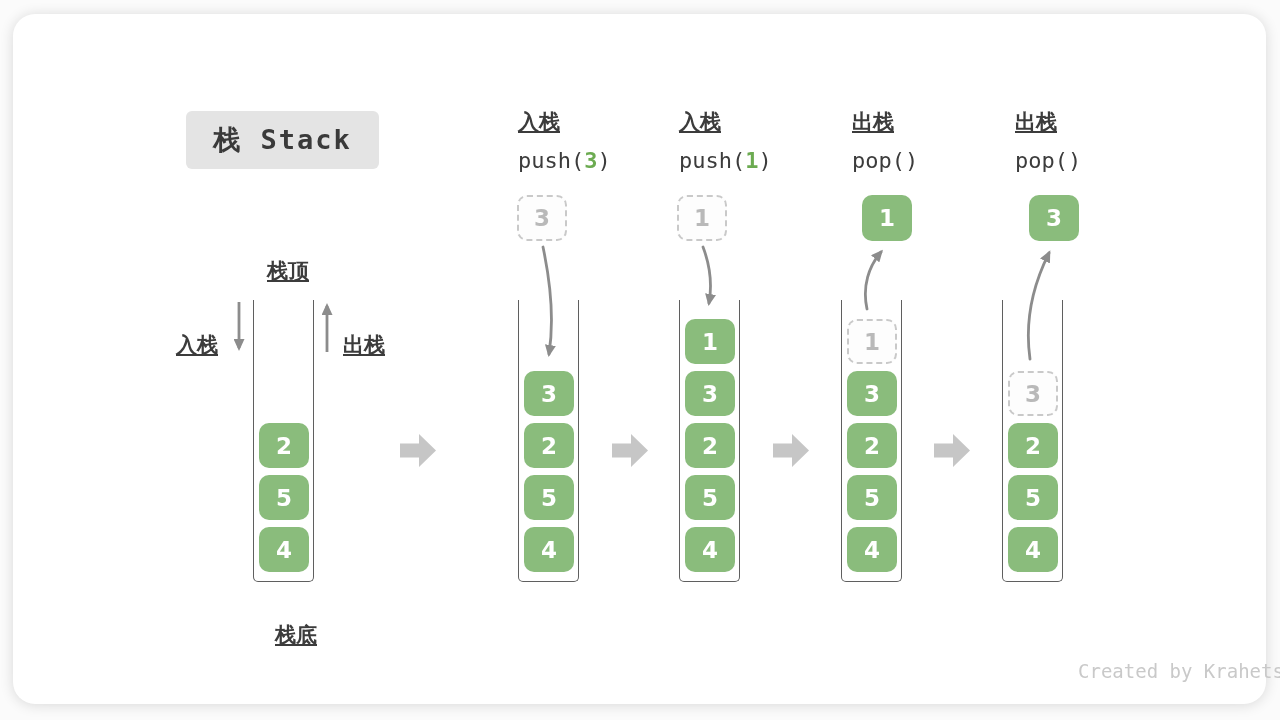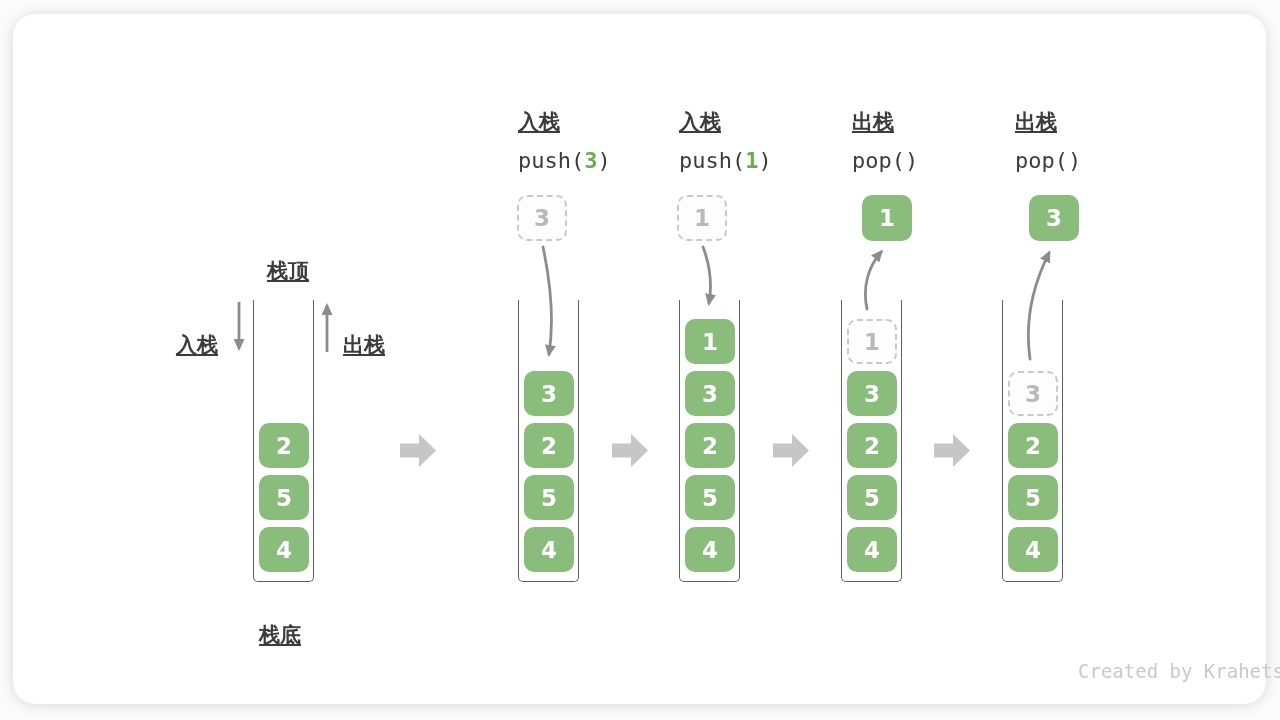--- a/index.html
+++ b/index.html
@@ -48,25 +48,28 @@
     font-family:"DejaVu Sans Mono",monospace; font-size:19px; color:#c9c9c9;
     white-space:nowrap;
   }
 </style>
 </head>
 <body>
 
 <div class="canvas">
   <div class="card"></div>
 
+  <div class="title-box">
+    <span>栈 Stack</span>
+  </div>
 
   <div class="abs label-zh" style="left:259px;top:247px;width:58px;text-align:center">栈顶</div>
   <div class="abs label-zh" style="left:176px;top:321px">入栈</div>
   <div class="abs label-zh" style="left:343px;top:321px">出栈</div>
-  <div class="abs label-zh" style="left:259px;top:611px;width:58px;text-align:left">栈底</div>
+  <div class="abs label-zh" style="left:259px;top:611px;width:58px;text-align:right">栈底</div>
 
   <div class="col-head" style="left:518px">
     <div class="label-zh">入栈</div>
     <div class="code"><span>push(</span><span class="arg">3</span><span>)</span></div>
   </div>
   <div class="col-head" style="left:679px">
     <div class="label-zh">入栈</div>
     <div class="code"><span>push(</span><span class="arg">1</span><span>)</span></div>
   </div>
   <div class="col-head" style="left:852px">

